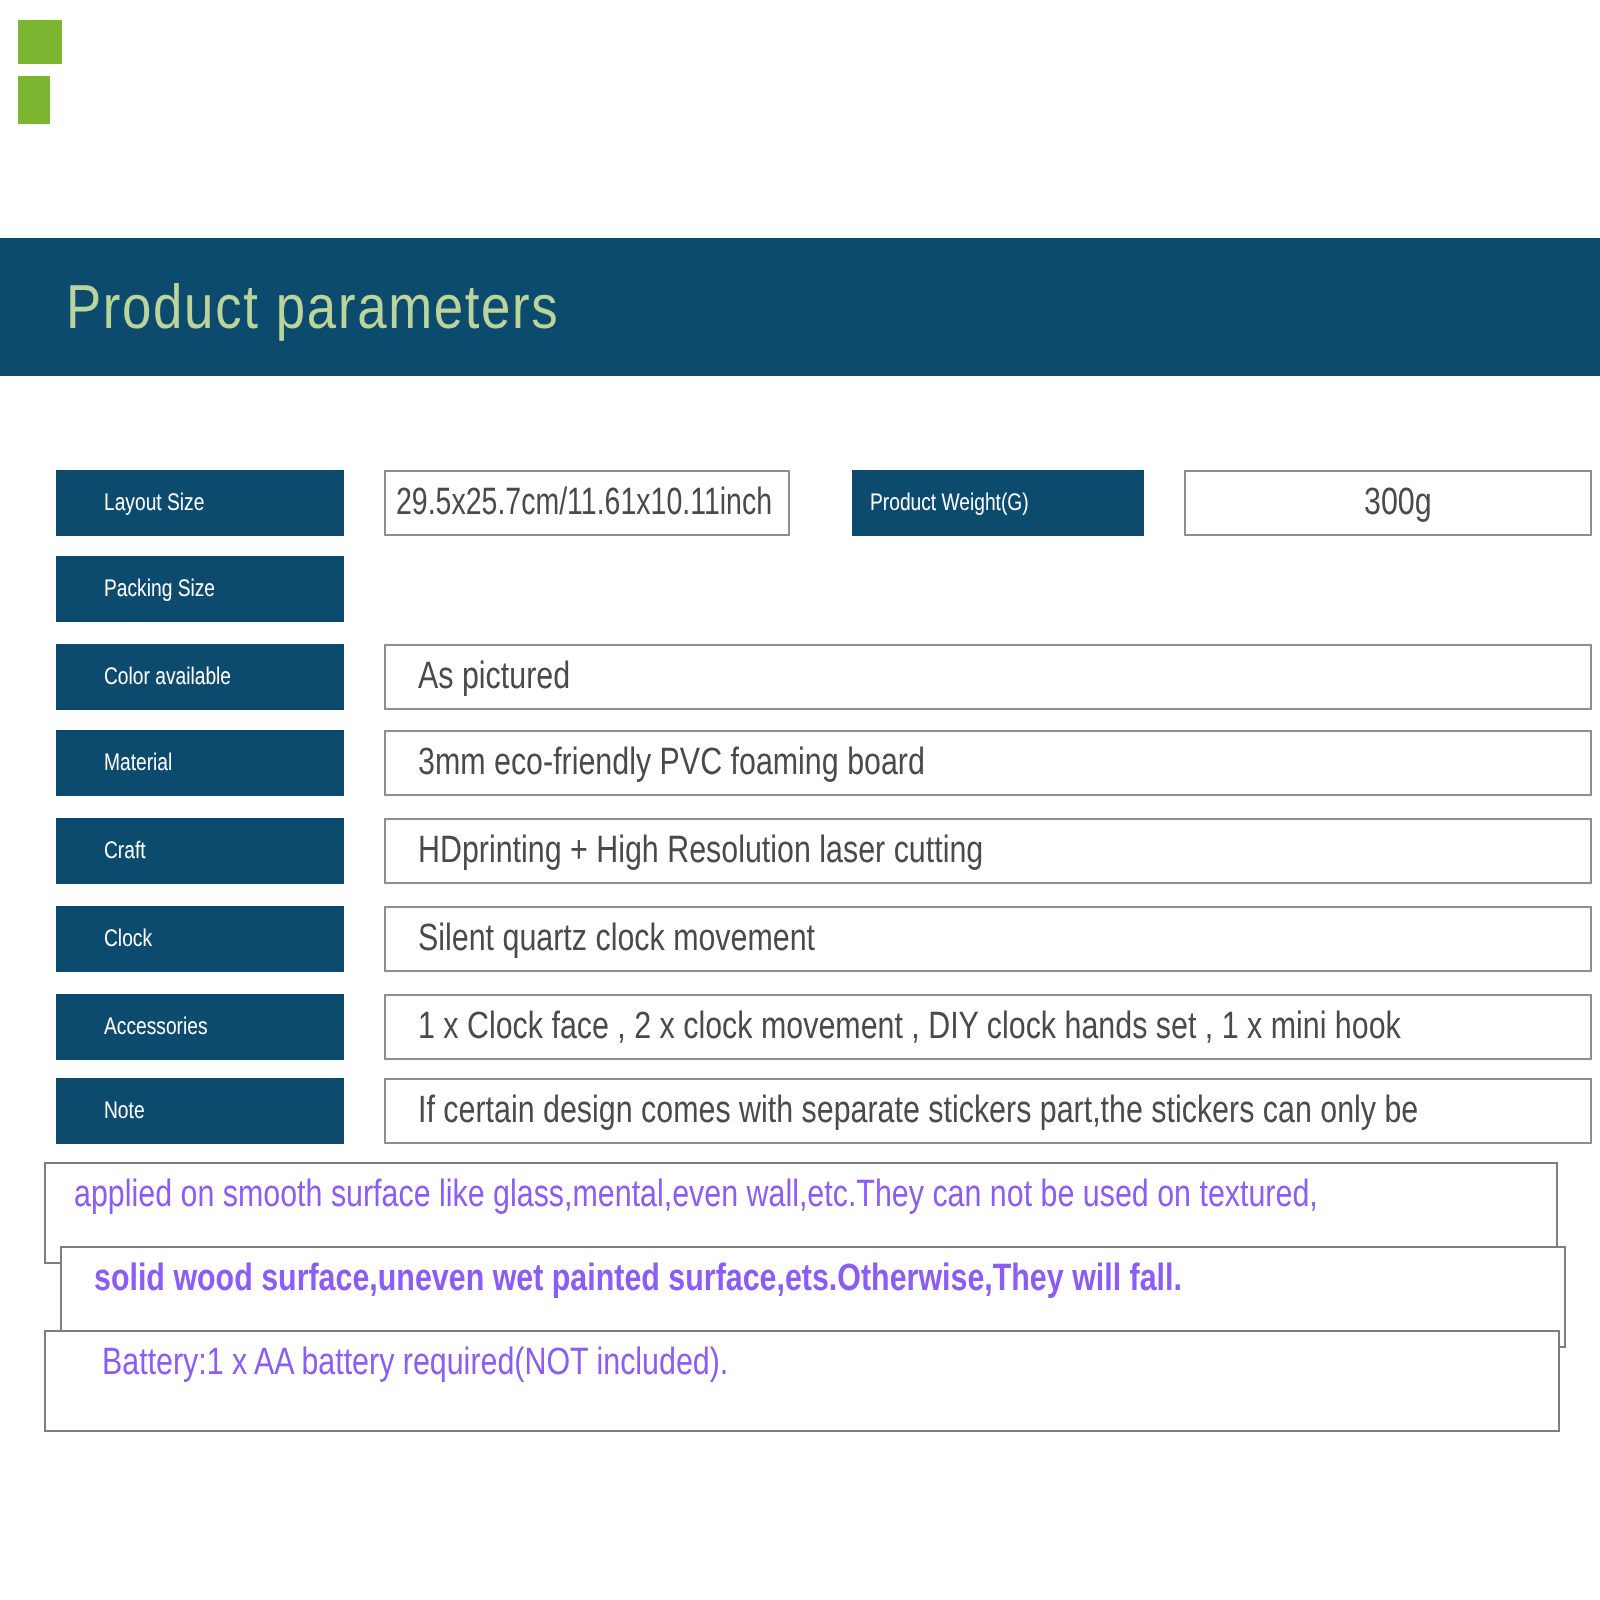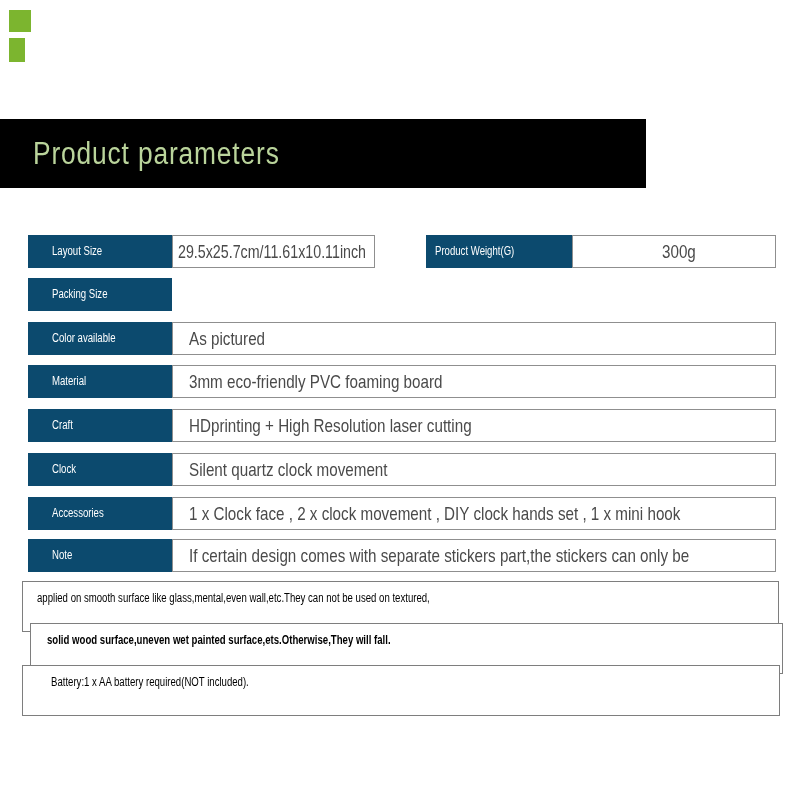--- a/index.html
+++ b/index.html
@@ -8,56 +8,57 @@
     background:#ffffff;
     font-family:"Liberation Sans", sans-serif;
   }
   
   .decor-sq { position:absolute; background:#7cb52f; }
   .decor-sq.one { left:9px;  top:10px; width:22px; height:22px; }
   .decor-sq.two { left:9px;  top:38px; width:16px; height:24px; }
 
   
   .banner {
-    position:absolute; left:0; top:119px; width:646px; height:69px;
-    background:#000000;
+    position:absolute; left:0; top:119px; width:800px; height:69px;
+    background:#0c4a6e;
   }
   .banner-title {
     display:inline-block; margin-left:33px; line-height:69px;
     font-size:31px; font-weight:300; color:#bad49b; letter-spacing:1px;
     transform:scaleX(0.85); transform-origin:0 50%; white-space:nowrap;
   }
 
   
   .row { position:absolute; left:0; width:800px; height:33px; }
   .lbl {
     position:absolute; left:28px; top:0; width:144px; height:33px;
     background:#0c4a6e; color:#ffffff; font-size:12px; line-height:33px;
     padding-left:24px; box-sizing:border-box;
   }
   .val {
     position:absolute; top:0; height:33px; background:#ffffff;
     border:1px solid #8f8f8f; box-sizing:border-box;
     color:#4a4a4a; font-size:19px; line-height:31px; padding-left:16px;
     overflow:visible;
+    margin-left:20px;
   }
   .val.narrow { left:172px; width:203px; padding-left:5px; }
   .val.wide   { left:172px; width:604px; }
   .lbl.rlbl   { left:426px; width:146px; padding-left:9px; }
   .val.rval   { left:572px; width:204px; padding-left:18px;text-align:center; }
 
   
   .txt { display:inline-block; transform:scaleX(0.8); transform-origin:0 50%; white-space:nowrap; }
   .val.narrow .txt { transform:scaleX(0.75); }
 
   
   .note {
     position:absolute; height:51px; background:#ffffff;
     border:1px solid #7e7e7e; box-sizing:border-box;
-    color:#000000; font-size:12px; line-height:32px;
+    color:#8b5cf6; font-size:19px; line-height:32px;
   }
   .note.n0 { left:22px; top:581px; width:757px; padding-left:14px; }
   .note.n1 { left:30px; top:623px; width:753px; padding-left:16px;font-weight:bold; }
   .note.n2 { left:22px; top:665px; width:758px; padding-left:28px; }
 </style>
 </head>
 <body>
 
 <div class="decor-sq one"></div>
 <div class="decor-sq two"></div>

